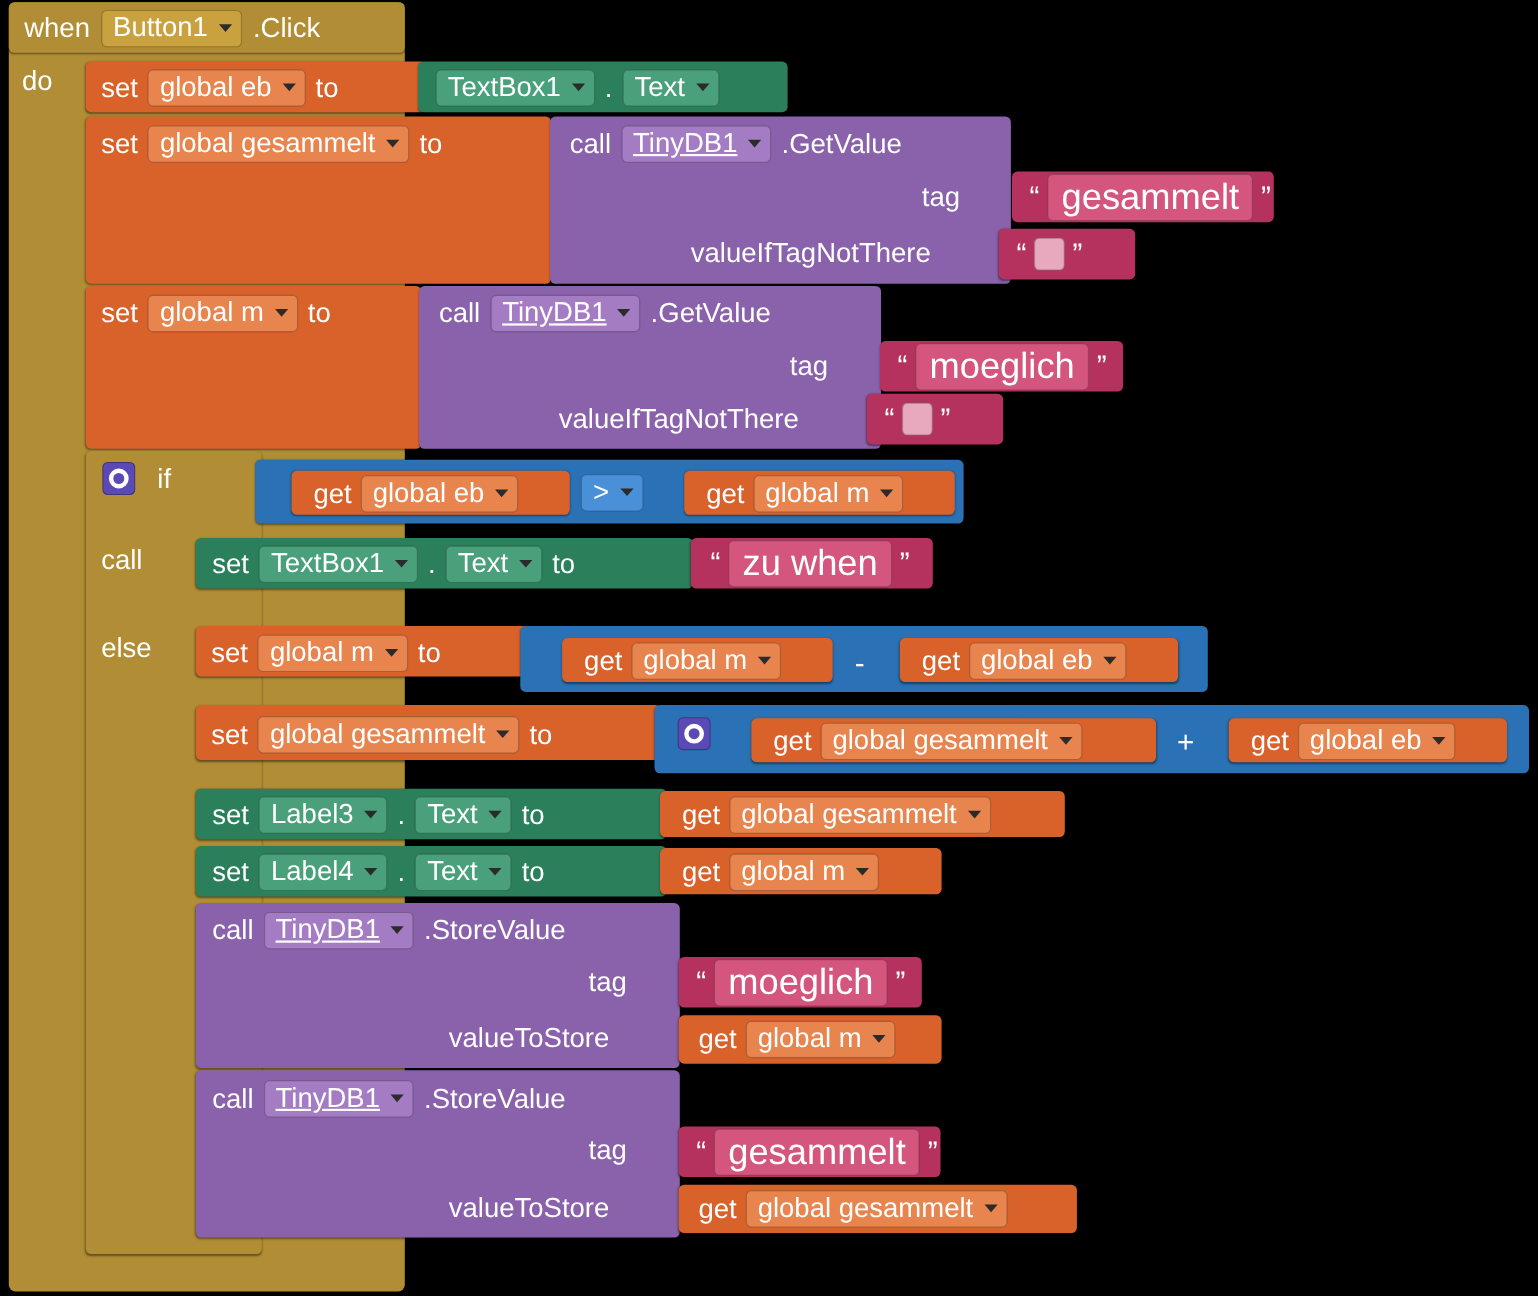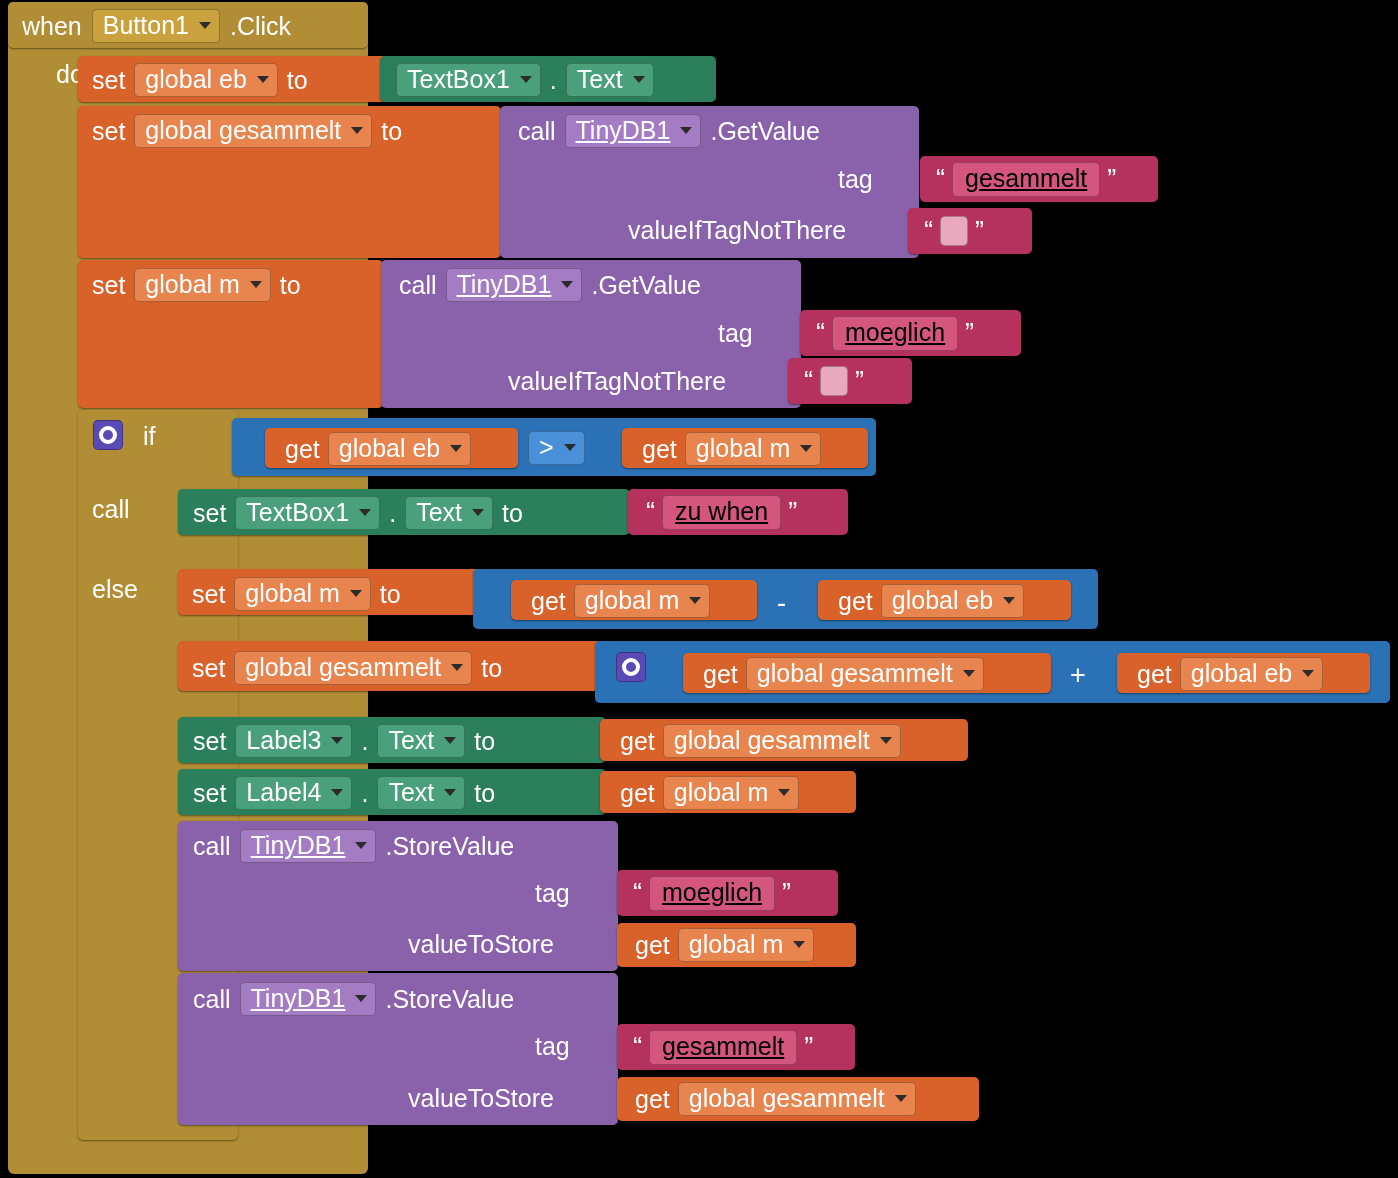--- a/index.html
+++ b/index.html
@@ -86,26 +86,25 @@
     left: 4px; top: 4px;
     width: 2px; height: 2px;
     background: #5b4ab5;
   }
 
   .quote { font-size: 27px; color: #fff; line-height: 1; }
   .txtpill {
     background: #d4567f;
     border: 1px solid rgba(0,0,0,.28);
     border-radius: 5px;
-    color: #000000;
-    font-size: 25px;
+    color: #ffffff;
+    font-size: 33px;
     padding: 3px 12px 5px;
     line-height: 1;
     white-space: nowrap;
-    text-decoration: underline;
   }
   .txtpill.empty {
     background: #e8a8be;
     min-width: 28px;
     height: 30px;
     padding: 0;
   }
 </style>
 </head>
 <body>
@@ -113,21 +112,21 @@
 <div class="blk c-event" style="left:8px; top:2px; width:360px; height:1172px; border-radius:6px;"></div>
 <div class="blk c-event" style="left:8px; top:2px; width:360px; height:46px;"></div>
 <div class="row" style="position:absolute; left:22px; top:6px; height:40px; gap:10px;">
   <span class="lbl">when</span>
   <span class="field c-event" style="background:#c9a23f;">
     <span>Button1</span>
     <span class="caret"></span>
   </span>
   <span class="lbl">.Click</span>
 </div>
-<span class="lbl" style="position:absolute; left:20px; top:62px;margin-left:36px;">do</span>
+<span class="lbl" style="position:absolute; left:20px; top:62px;">do</span>
 
 <div class="blk c-var" style="left:78px; top:56px; width:310px; height:46px;"></div>
 <div class="row" style="position:absolute; left:92px; top:62px; height:36px; gap:9px;">
   <span class="lbl">set</span>
   <span class="field c-var-f">
     <span>global eb</span>
     <span class="caret"></span>
   </span>
   <span class="lbl">to</span>
 </div>

